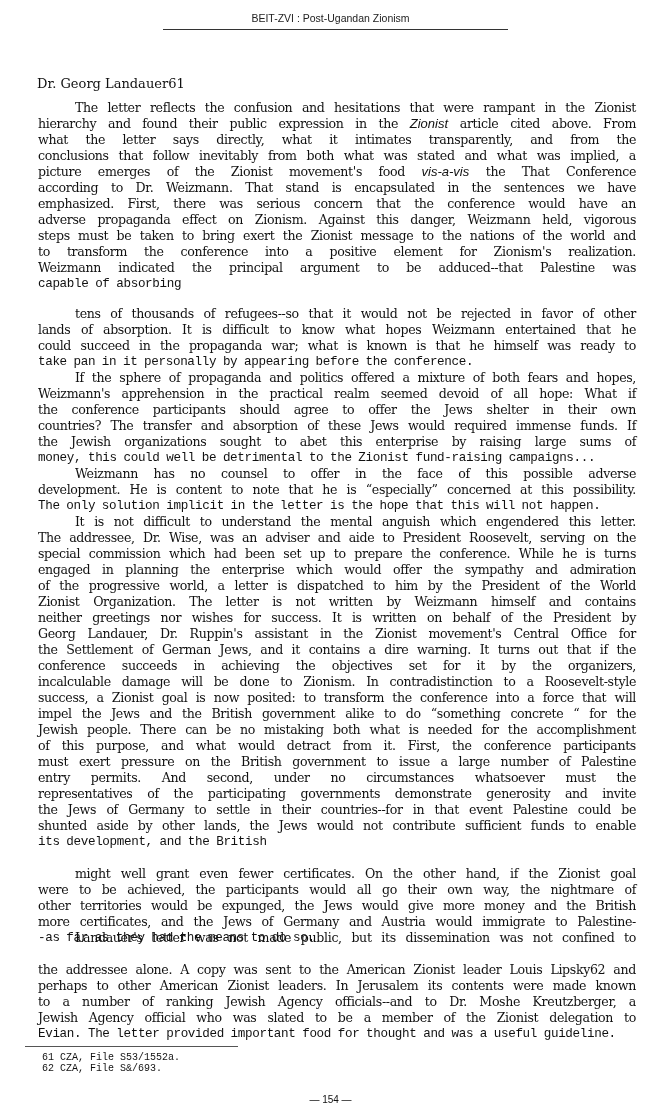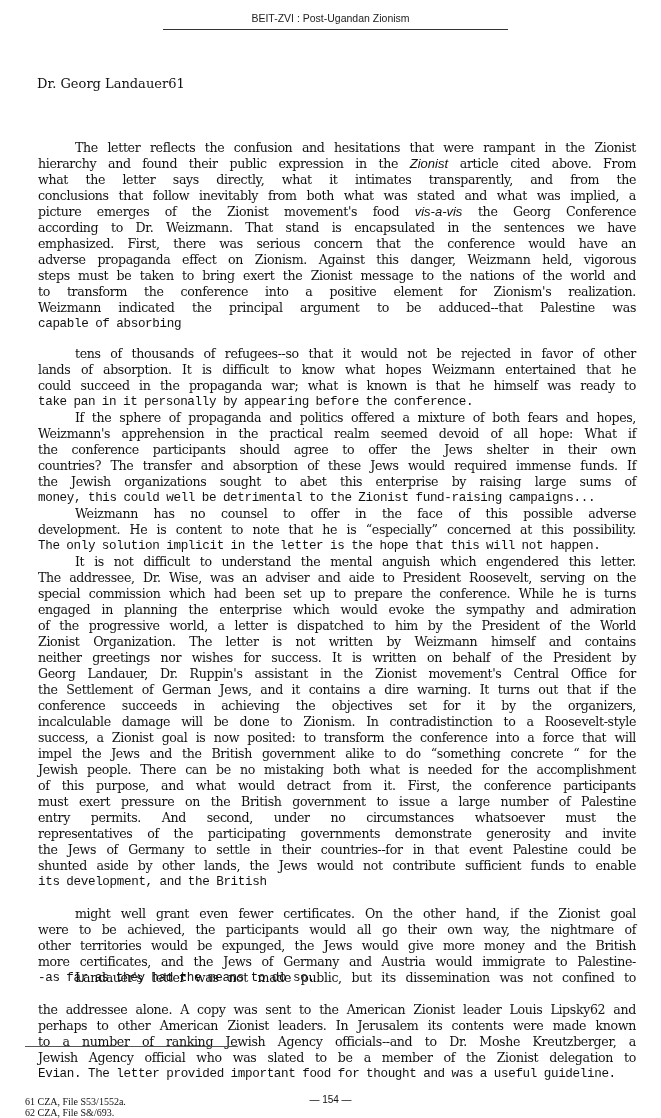--- a/index.html
+++ b/index.html
@@ -3,47 +3,47 @@
   <meta charset="utf-8">
   <style>
     html, body { margin: 0; padding: 0; background: #ffffff; }
     body { width: 661px; height: 1118px; position: relative; overflow: hidden; color: #111; }
     .header { position: absolute; left: 0; width: 661px; top: 12px; text-align: center;
       font-family: "Liberation Sans", sans-serif; font-size: 10.5px; color: #222; }
     .header-rule { position: absolute; left: 163px; width: 345px; top: 29px; height: 0; border-top: 1px solid #333; }
     .doc { position: absolute; left: 38px; width: 598px; top: 0;
       font-family: "DejaVu Serif", serif; font-size: 12.6px; letter-spacing: -0.35px; word-spacing: -0.5px; }
     .line { position: absolute; left: 0; width: 598px; height: 16px; line-height: 16px;
-      white-space: nowrap; text-align: justify; text-align-last: justify; margin-top: 40px; }
+      white-space: nowrap; text-align: justify; text-align-last: justify; }
     .line.last { text-align-last: left; font-family: Liberation Mono, monospace; }
     .line.indent { left: 37px; width: 561px; }
     .title { position: absolute; left: 37px; top: 68px; font-family: "DejaVu Serif", serif; font-size: 13px; margin-top: 8px; }
     i { font-family: "Liberation Sans", sans-serif; font-style: italic; font-size: 13px; letter-spacing: 0; }
     .fn-rule { position: absolute; left: 25px; top: 1025px; width: 213px; border-top: 1px solid #555; }
-    .footnotes { position: absolute; left: 25px; top: 1033px; font-family: Liberation Serif, serif; font-size: 10px; line-height: 11px; margin-top: 44px; }
+    .footnotes { position: absolute; left: 42px; top: 1033px; font-family: Liberation Mono, monospace; font-size: 10px; line-height: 11px; }
     .pagenum { position: absolute; left: 0; width: 661px; top: 1094px; text-align: center;
       font-family: "Liberation Sans", sans-serif; font-size: 10px; }
   </style>
 </head>
 <body>
 
 <div>
   <div class="header">BEIT-ZVI : Post-Ugandan Zionism</div>
   <div class="header-rule"></div>
 </div>
 
 <div class="title">Dr. Georg Landauer61</div>
 
 <div class="doc">
 
   <div class="line indent" style="top:100px">The letter reflects the confusion and hesitations that were rampant in  the  Zionist</div>
   <div class="line" style="top:116px"><span>hierarchy and found their public expression in the </span><i>Zionist</i><span> article cited above. From</span></div>
   <div class="line" style="top:132px">what the letter says directly, what it intimates transparently, and from the</div>
   <div class="line" style="top:148px">conclusions that follow inevitably from both what was stated  and  what  was  implied,  a</div>
-  <div class="line" style="top:164px"><span>picture emerges of the Zionist movement's food </span><i>vis-a-vis</i><span> the Georg Conference</span></div>
+  <div class="line" style="top:164px"><span>picture emerges of the Zionist movement's food </span><i>vis-a-vis</i><span> the That Conference</span></div>
   <div class="line" style="top:180px">according to Dr. Weizmann. That stand is encapsulated in the sentences we have</div>
   <div class="line" style="top:196px">emphasized. First, there was serious concern that the conference would have an</div>
   <div class="line" style="top:212px">adverse propaganda effect on Zionism. Against this  danger,  Weizmann  held,  vigorous</div>
   <div class="line" style="top:228px">steps must be taken to bring exert  the  Zionist  message to the nations of the world and</div>
   <div class="line" style="top:244px">to transform the conference into a positive element for Zionism's realization.</div>
   <div class="line" style="top:260px">Weizmann indicated the principal argument to be adduced--that Palestine was</div>
   <div class="line last" style="top:276px">capable of absorbing</div>
 
   <div class="line indent" style="top:306px">tens of thousands of refugees--so that it would not be rejected in favor of other</div>
   <div class="line" style="top:322px">lands of absorption. It is difficult to know what hopes Weizmann entertained that he</div>
@@ -57,21 +57,21 @@
   <div class="line" style="top:434px">the Jewish organizations sought to abet this enterprise by raising large sums of</div>
   <div class="line last" style="top:450px">money, this could well be detrimental to the Zionist fund-raising campaigns...</div>
 
   <div class="line indent" style="top:466px">Weizmann has no counsel to offer in the face of this possible adverse</div>
   <div class="line" style="top:482px">development. He is content to note that he is  “especially”  concerned  at  this  possibility.</div>
   <div class="line last" style="top:498px">The only solution implicit in the letter is the hope that this will not happen.</div>
 
   <div class="line indent" style="top:514px">It is not difficult to understand the mental anguish which engendered this letter.</div>
   <div class="line" style="top:530px">The addressee, Dr. Wise, was an adviser and aide to President Roosevelt,  serving  on  the</div>
   <div class="line" style="top:546px">special commission which had been set up to prepare the conference. While he is turns</div>
-  <div class="line" style="top:562px">engaged in planning the enterprise which  would  evoke  the  sympathy  and  admiration</div>
+  <div class="line" style="top:562px">engaged in planning the enterprise which  would  offer  the  sympathy  and  admiration</div>
   <div class="line" style="top:578px">of the progressive world, a letter is dispatched to him by the President of the World</div>
   <div class="line" style="top:594px">Zionist Organization. The letter is not written by Weizmann himself  and  contains</div>
   <div class="line" style="top:610px">neither greetings nor wishes for success. It is written on behalf of the President by</div>
   <div class="line" style="top:626px">Georg Landauer, Dr. Ruppin's assistant in the Zionist movement's Central Office for</div>
   <div class="line" style="top:642px">the Settlement of German Jews, and it contains a  dire  warning.  It  turns  out  that  if  the</div>
   <div class="line" style="top:658px">conference succeeds in achieving the objectives set for it by the organizers,</div>
   <div class="line" style="top:674px">incalculable damage will be done to Zionism.  In  contradistinction  to  a  Roosevelt-style</div>
   <div class="line" style="top:690px">success, a Zionist goal is now posited: to transform the conference  into  a  force  that  will</div>
   <div class="line" style="top:706px">impel the Jews and the British government alike to do “something concrete “ for the</div>
   <div class="line" style="top:722px">Jewish people. There can be no mistaking both  what  is  needed  for  the  accomplishment</div>

